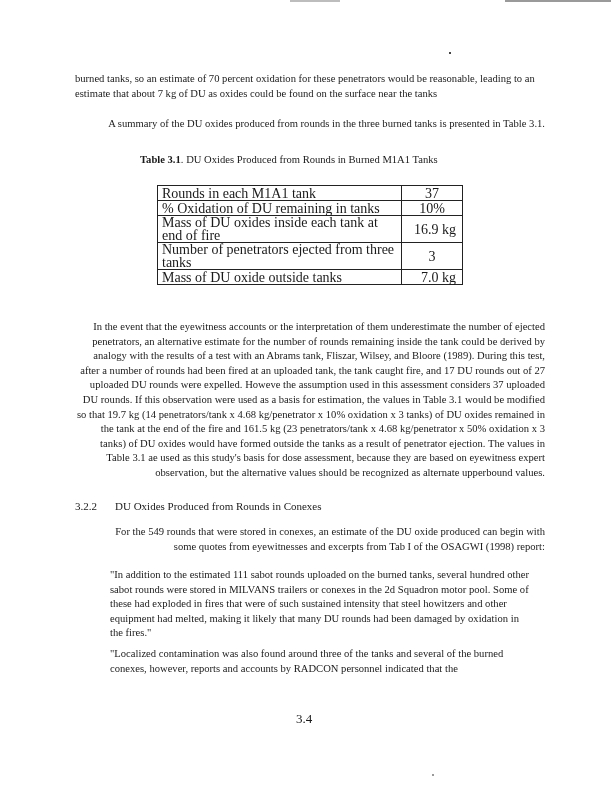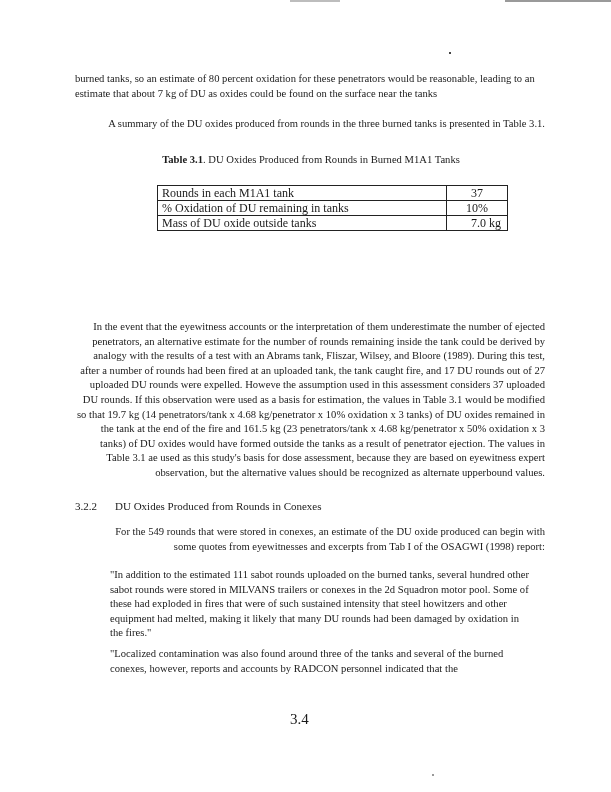--- a/index.html
+++ b/index.html
@@ -10,71 +10,79 @@
   }
   .scanline {
     position: absolute; top: 0; height: 2px; background: #9a9a9a;
   }
   .p {
     position: absolute; left: 75px; width: 470px;
     font-size: 10.6px; line-height: 14.6px; margin: 0;
   }
   .indent { text-indent: 16px; text-align: right; }
   .caption {
-    position: absolute; left: 146px; top: 154px; width: 330px;
-    font-size: 10.6px; text-align: center;
+    position: absolute; left: 140px; top: 154px; width: 330px;
+    font-size: 10.6px; text-align: left;
   }
   .caption b { font-family: "Liberation Serif", serif; font-weight: bold; }
   table.du {
-    position: absolute; left: 157px; top: 185px; width: 351px;
-    border-collapse: collapse; font-size: 12px;
+    position: absolute; left: 157px; top: 185px; width: 306px;
+    border-collapse: collapse; font-size: 14px;
   }
   table.du td {
     border: 1px solid #222; padding: 0 4px; height: 14px; line-height: 13px;
   }
   table.du td.val { width: 50px; text-align: center; margin-left: 20px; }
   table.du td.val.right { text-align: right; padding-right: 6px; }
   table.du { border: 1.5px solid #111; }
   .heading {
     position: absolute; left: 75px; top: 500px; font-size: 11px; font-weight: normal;
   }
   .heading .num { display: inline-block; width: 40px; }
   .quote {
     position: absolute; left: 110px; width: 420px;
     font-size: 10.6px; line-height: 14.6px; margin: 0;
   }
   .page-num {
-    position: absolute; left: 290px; top: 711px; font-size: 15px;
+    position: absolute; left: 296px; top: 711px; font-size: 13px;
   }
   .speck { position: absolute; width: 2px; height: 2px; background: #444; }
 </style>
 </head>
 <body>
 
 <div class="scanline" style="left:290px;width:50px;background:#bdbdbd;"></div>
 <div class="scanline" style="left:505px;width:106px;"></div>
 <div class="speck" style="left:449px;top:52px;"></div>
 
-<p class="p" style="top:72px;">burned tanks, so an estimate of 80 percent oxidation for these penetrators would be reasonable, leading to an estimate that about 7 kg of DU as oxides could be found on the surface near the tanks</p>
+<p class="p" style="top:72px;">burned tanks, so an estimate of 70 percent oxidation for these penetrators would be reasonable, leading to an estimate that about 7 kg of DU as oxides could be found on the surface near the tanks</p>
 
 <p class="p indent" style="top:117px;">A summary of the DU oxides produced from rounds in the three burned tanks is presented in Table 3.1.</p>
 
 <div class="caption">
   <b>Table 3.1</b><span>.  DU Oxides Produced from Rounds in Burned M1A1 Tanks</span>
 </div>
 
 <table class="du">
   <tbody>
     <tr>
       <td>Rounds in each M1A1 tank</td>
       <td class="val">37</td>
     </tr>
     <tr>
       <td>% Oxidation of DU remaining in tanks</td>
       <td class="val">10%</td>
+    </tr>
+    <tr>
+      <td>Mass of DU oxides inside each tank at end of fire</td>
+      <td class="val right">16.9 kg</td>
+    </tr>
+    <tr>
+      <td>Number of penetrators ejected from three tanks</td>
+      <td class="val">3</td>
     </tr>
     <tr>
       <td>Mass of DU oxide outside tanks</td>
       <td class="val right">7.0 kg</td>
     </tr>
   </tbody>
 </table>
 
 <p class="p indent" style="top:320px;">In the event that the eyewitness accounts or the interpretation of them underestimate the number of ejected penetrators, an alternative estimate for the number of rounds remaining inside the tank could be derived by analogy with the results of a test with an Abrams tank, Fliszar, Wilsey, and Bloore (1989). During this test, after a number of rounds had been fired at an uploaded tank, the tank caught fire, and 17 DU rounds out of 27 uploaded DU rounds were expelled. Howeve the assumption used in this assessment considers 37 uploaded DU rounds. If this observation were used as a basis for estimation, the values in Table 3.1 would be modified so that 19.7 kg (14 penetrators/tank x 4.68 kg/penetrator x 10% oxidation x 3 tanks) of DU oxides remained in the tank at the end of the fire and 161.5 kg (23 penetrators/tank x 4.68 kg/penetrator x 50% oxidation x 3 tanks) of DU oxides would have formed outside the tanks as a result of penetrator ejection. The values in Table 3.1 ae used as this study's basis for dose assessment, because they are based on eyewitness expert observation, but the alternative values should be recognized as alternate upperbound values.</p>
 

